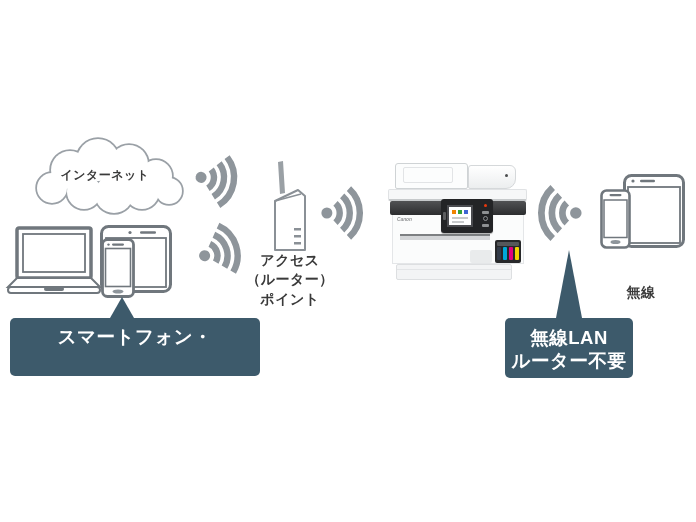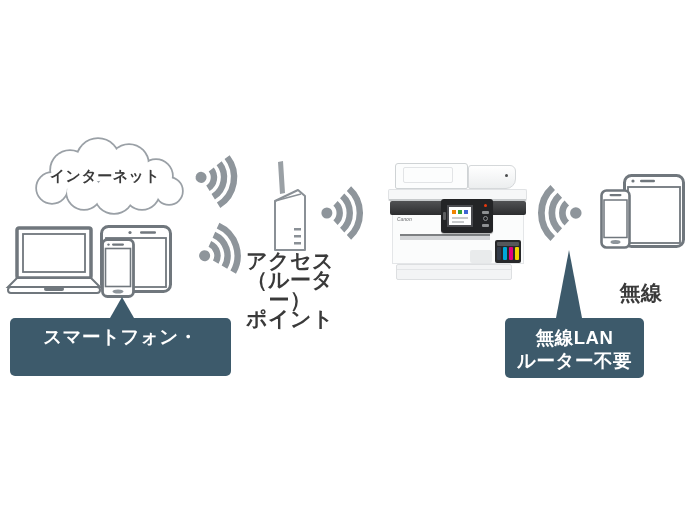--- a/index.html
+++ b/index.html
@@ -6,35 +6,35 @@
   .stage{
     position:relative;width:696px;height:522px;background:#ffffff;overflow:hidden;
     font-family:"Liberation Sans","DejaVu Sans",sans-serif;
   }
   .abs{position:absolute;}
   svg{display:block;overflow:visible;}
 
   
   .diagram-label{
     position:absolute;color:#3a3a3a;font-weight:600;text-align:center;
-    font-size:21px;line-height:19.3px;letter-spacing:.5px;
+    font-size:14px;line-height:19.3px;letter-spacing:.5px;
   }
   .diagram-label span{display:block;}
-  .cloud-label{left:30px;top:166px;width:150px;font-size:15px;line-height:19px;}
+  .cloud-label{left:30px;top:166px;width:150px;font-size:12px;line-height:19px;}
   .ap-label{left:240px;top:251px;width:100px;}
   .direct-label{left:591px;top:251px;width:100px;margin-top:32px;}
 
   
   .callout{
     position:absolute;background:#3d5a6b;border-radius:5px;color:#ffffff;
     font-weight:700;text-align:center;box-sizing:border-box;letter-spacing:.5px;
   }
   .callout span{display:block;}
-  .callout-left{left:10px;top:318px;width:221px;height:58px;font-size:18.5px;line-height:23px;padding-top:7px;}
-  .callout-right{left:505px;top:318px;width:139px;height:60px;font-size:18.5px;line-height:23px;padding-top:8px;}
+  .callout-left{left:10px;top:318px;width:250px;height:58px;font-size:18.5px;line-height:23px;padding-top:7px;}
+  .callout-right{left:505px;top:318px;width:128px;height:60px;font-size:18.5px;line-height:23px;padding-top:8px;}
   .arrow-up{
     position:absolute;width:0;height:0;left:110px;top:297px;
     border-left:12px solid transparent;border-right:12px solid transparent;
     border-bottom:21px solid #3d5a6b;
   }
   .spike-up{
     position:absolute;width:0;height:0;left:556px;top:250px;
     border-left:13px solid transparent;border-right:13px solid transparent;
     border-bottom:68px solid #3d5a6b;
   }

